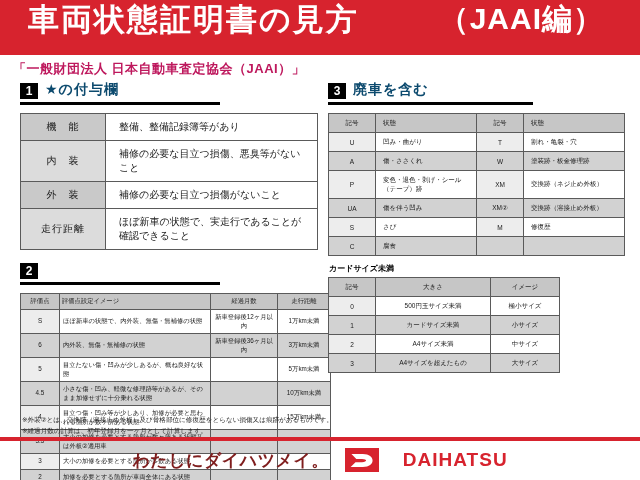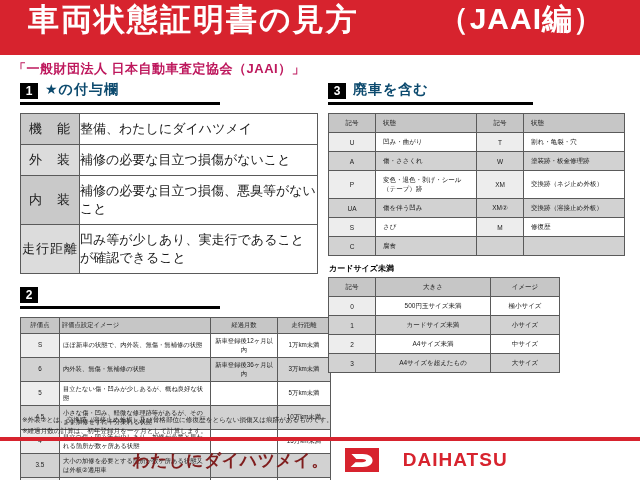--- a/index.html
+++ b/index.html
@@ -36,21 +36,21 @@
   .col-right{position:absolute;left:328px;top:81px;width:297px;}
   .col-left .section-heading{width:200px;}
   .col-right .section-heading{width:205px;}
   .gap-between-sections{height:13px;}
   
   table{border-collapse:collapse;width:100%;table-layout:fixed;}
   td,th{border:1px solid #5a5a5a;padding:2px 4px;font-size:7px;color:#1a1a1a;
         font-weight:normal;vertical-align:middle;word-break:break-all;}
   th{background:#c6c6c6;text-align:center;}
   
-  .t1 td{font-size:13px;padding:6px 0;}
+  .t1 td{font-size:10px;padding:6px 13px;}
   .t1 .label{width:58px;text-align:center;background:#c9c9c9;letter-spacing:1px;}
   .t1 tr:nth-child(even) .label{background:#dcdcdc;}
   
   .t2 th{font-size:6.3px;padding:3px 2px;}
   .t2 td{font-size:6.3px;padding:3px 3px;line-height:1.35;}
   .t2 .c-score{width:34px;text-align:center;}
   .t2 .c-desc{width:146px;text-align:left;}
   .t2 .c-months{width:62px;text-align:center;}
   .t2 .c-dist{width:48px;text-align:center;}
   .t2 tbody tr:nth-child(odd) .c-score{background:#ededed;}
@@ -93,33 +93,33 @@
 
   <div class="section-heading">
     <span class="num-badge">1</span>
     <span class="heading-title">★の付与欄</span>
   </div>
 
   <table class="t1">
     <tbody>
       <tr>
         <td class="label">機　能</td>
-        <td>整備、わたしにダイハツメイ</td>
+        <td>整備、整備記録簿等があり</td>
+      </tr>
+      <tr>
+        <td class="label">内　装</td>
+        <td>補修の必要な目立つ損傷、悪臭等がないこと</td>
       </tr>
       <tr>
         <td class="label">外　装</td>
         <td>補修の必要な目立つ損傷がないこと</td>
       </tr>
       <tr>
-        <td class="label">内　装</td>
-        <td>補修の必要な目立つ損傷、悪臭等がないこと</td>
-      </tr>
-      <tr>
         <td class="label">走行距離</td>
-        <td>凹み等が少しあり、実走行であることが確認できること</td>
+        <td>ほぼ新車の状態で、実走行であることが確認できること</td>
       </tr>
     </tbody>
   </table>
 
   <div class="gap-between-sections"></div>
 
   <div class="section-heading">
     <span class="num-badge">2</span>
   </div>
 

